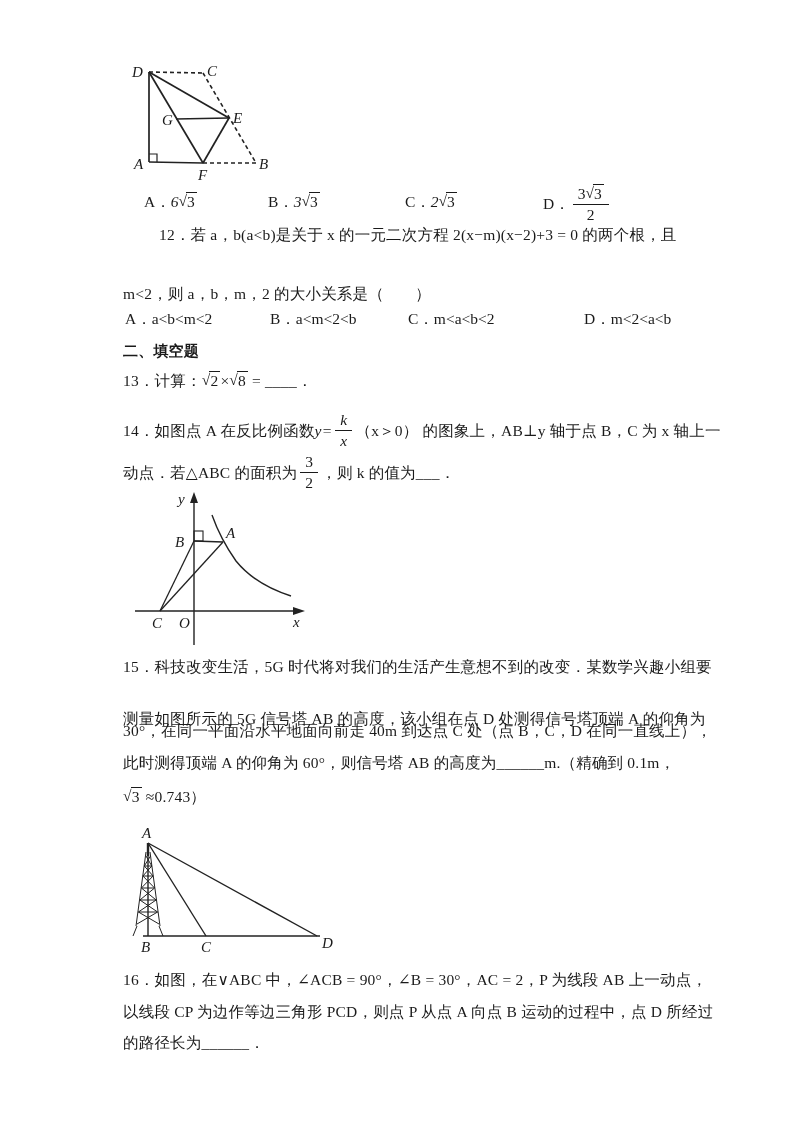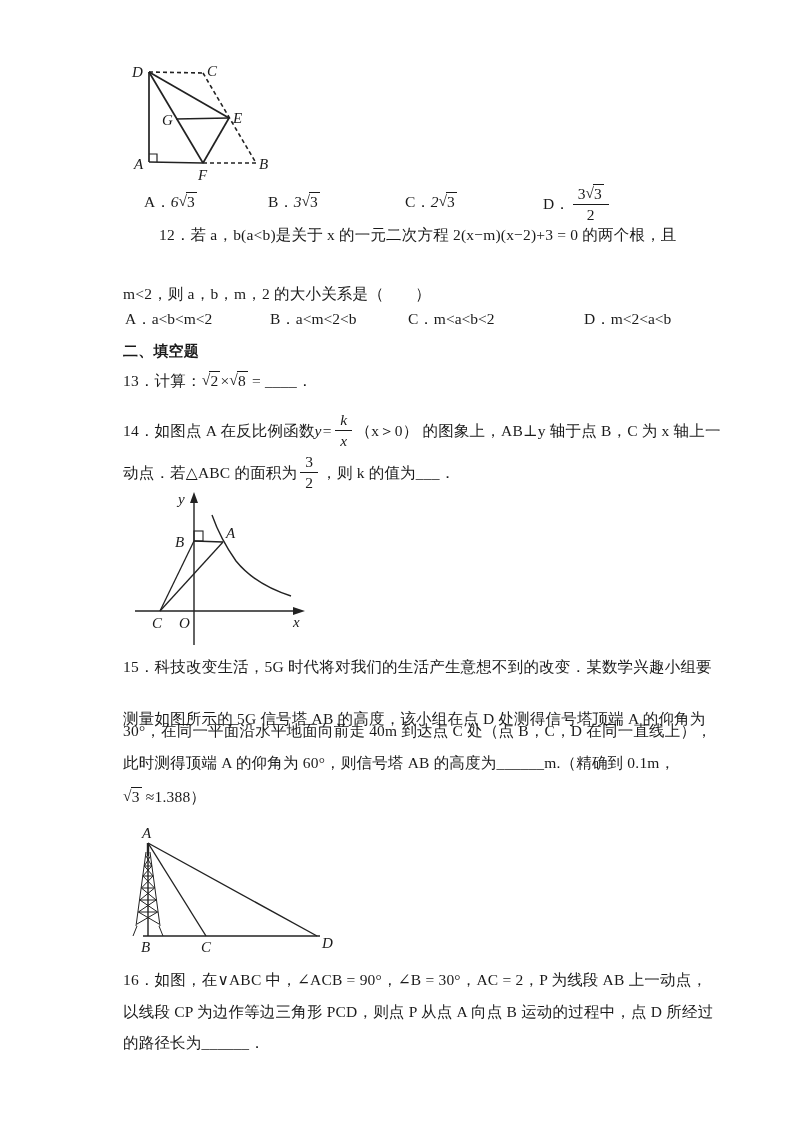--- a/index.html
+++ b/index.html
@@ -124,21 +124,21 @@
     <text x="101" y="48">A</text>
     <text x="27" y="138">C</text>
     <text x="54" y="138">O</text>
   </svg>
 
   <div class="line" style="top:656px;">15．科技改变生活，5G 时代将对我们的生活产生意想不到的改变．某数学兴趣小组要</div>
   <div class="line" style="top:689px;margin-top:19px;">测量如图所示的 5G 信号塔 AB 的高度，该小组在点 D 处测得信号塔顶端 A 的仰角为</div>
   <div class="line" style="top:720px;">30°，在同一平面沿水平地面向前走 40m 到达点 C 处（点 B，C，D 在同一直线上），</div>
   <div class="line" style="top:752px;">此时测得顶端 A 的仰角为 60°，则信号塔 AB 的高度为______m.（精确到 0.1m，</div>
   <div class="line" style="top:786px;">
-    <span class="sqrt"><span class="s">√</span><span class="r">3</span></span><span> ≈1.388）</span>
+    <span class="sqrt"><span class="s">√</span><span class="r">3</span></span><span> ≈0.743）</span>
   </div>
 
   <svg style="left:110px;top:826px;" width="240" height="136" viewBox="0 0 240 136">
     <g class="stroke" stroke-width="1.4">
       <line x1="33" y1="110" x2="210" y2="110"></line>
       <line x1="38" y1="17" x2="207" y2="110"></line>
       <line x1="38" y1="17" x2="96" y2="110"></line>
       <line x1="38" y1="17" x2="38" y2="110"></line>
     </g>
     <g class="stroke" stroke-width="1">

